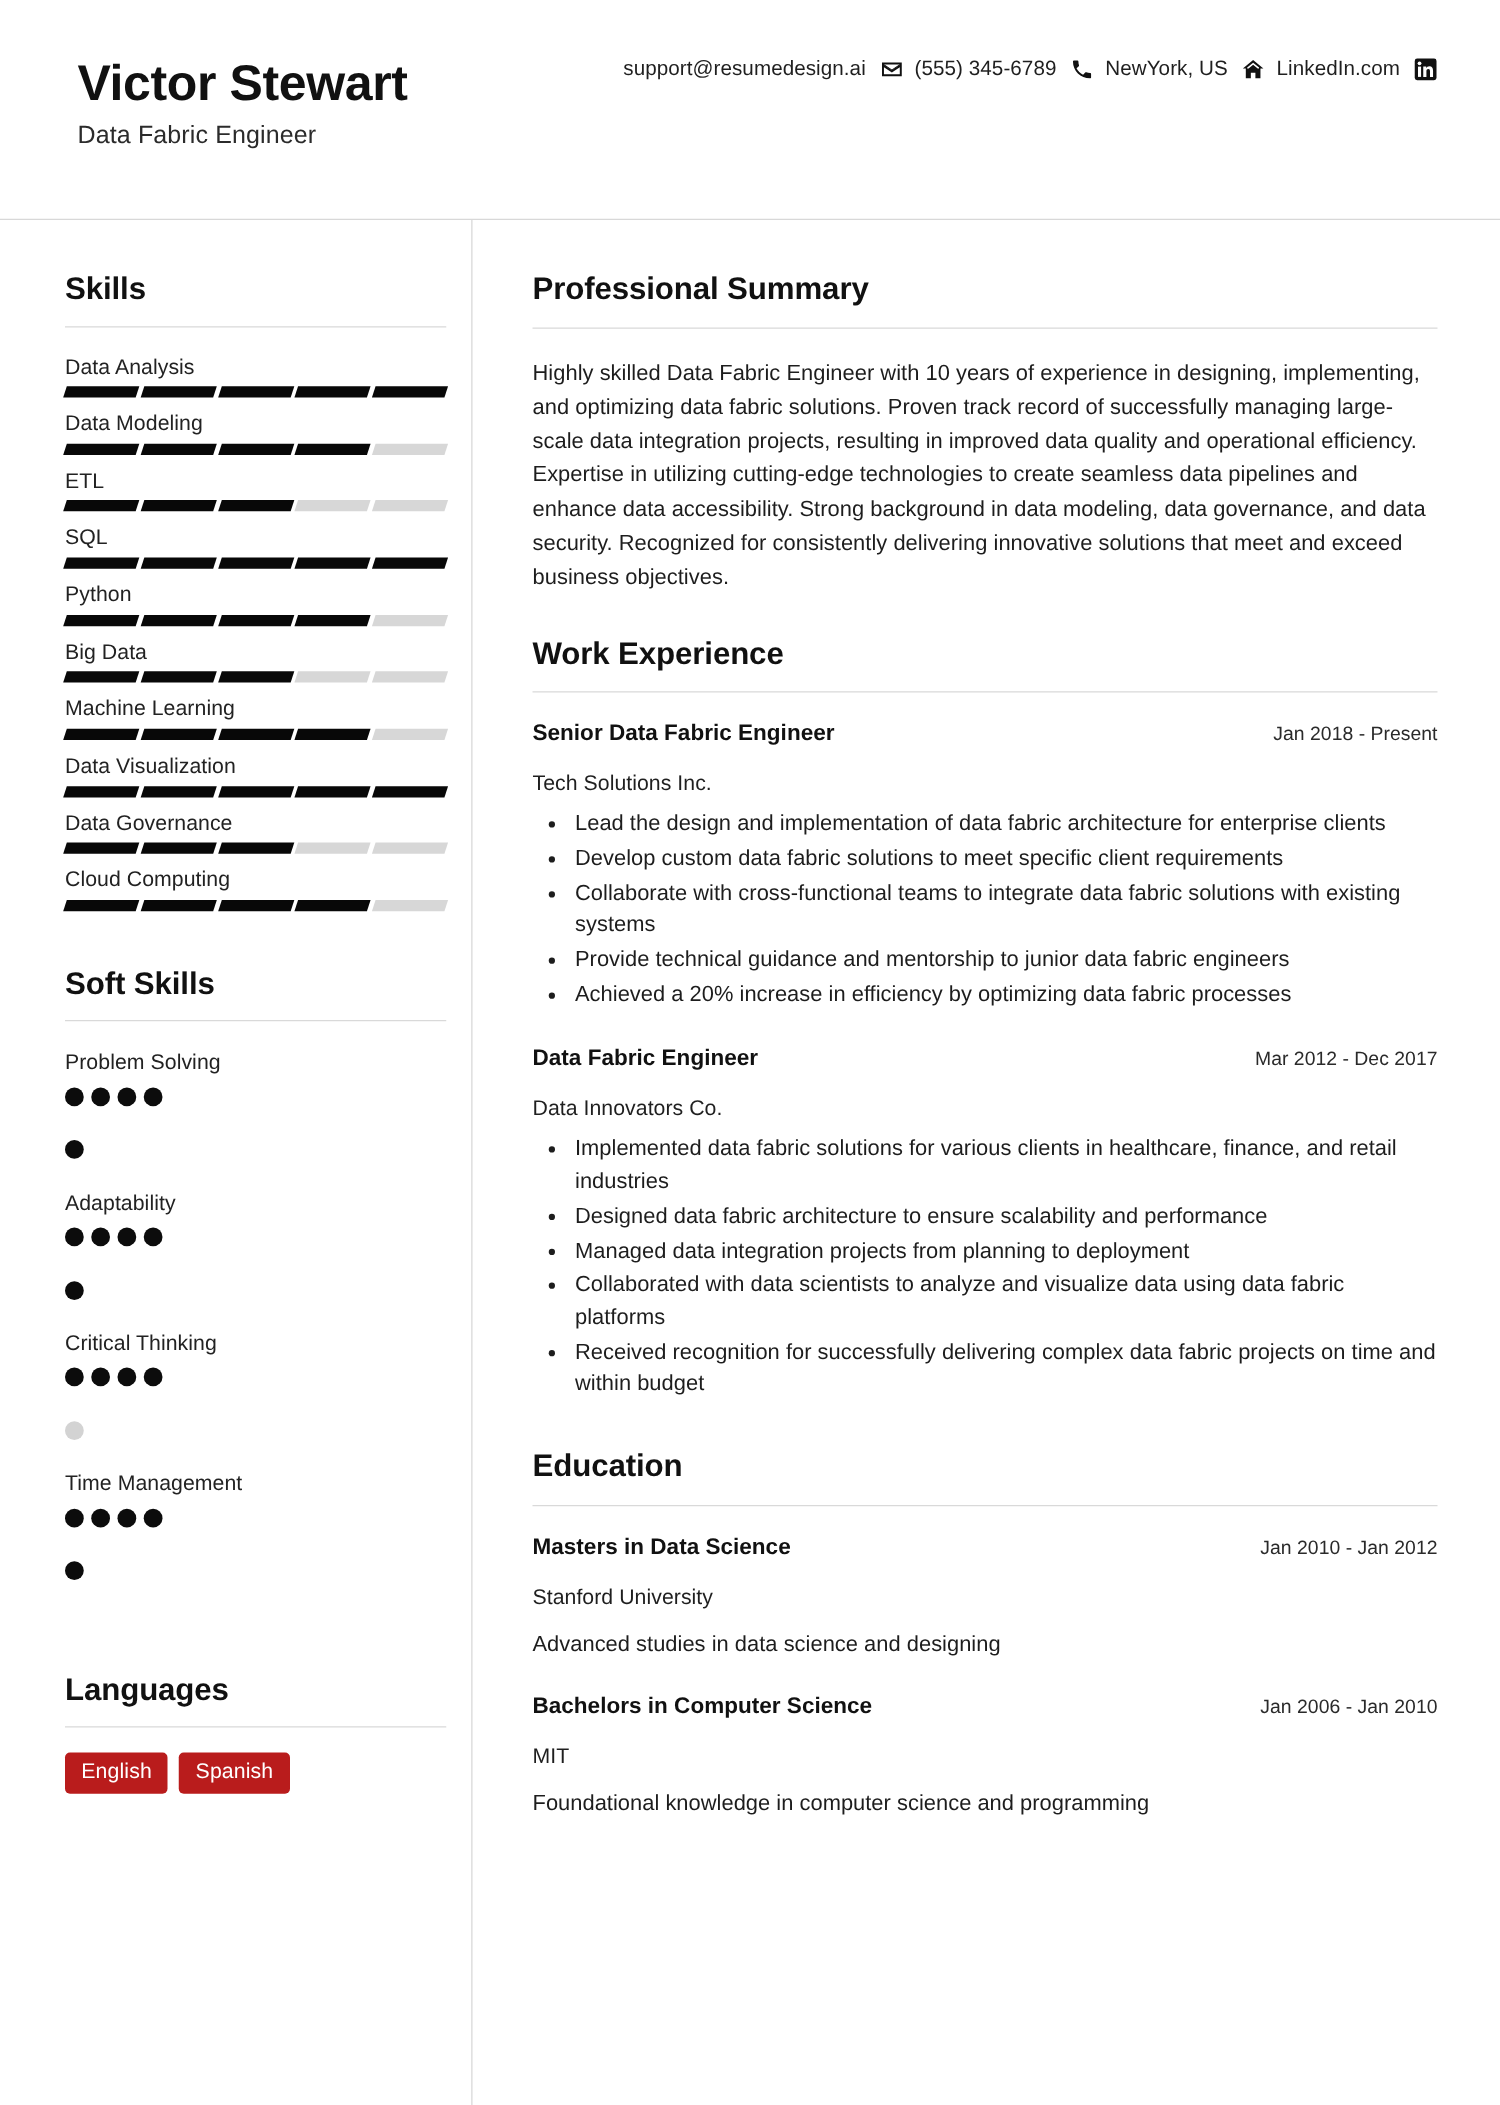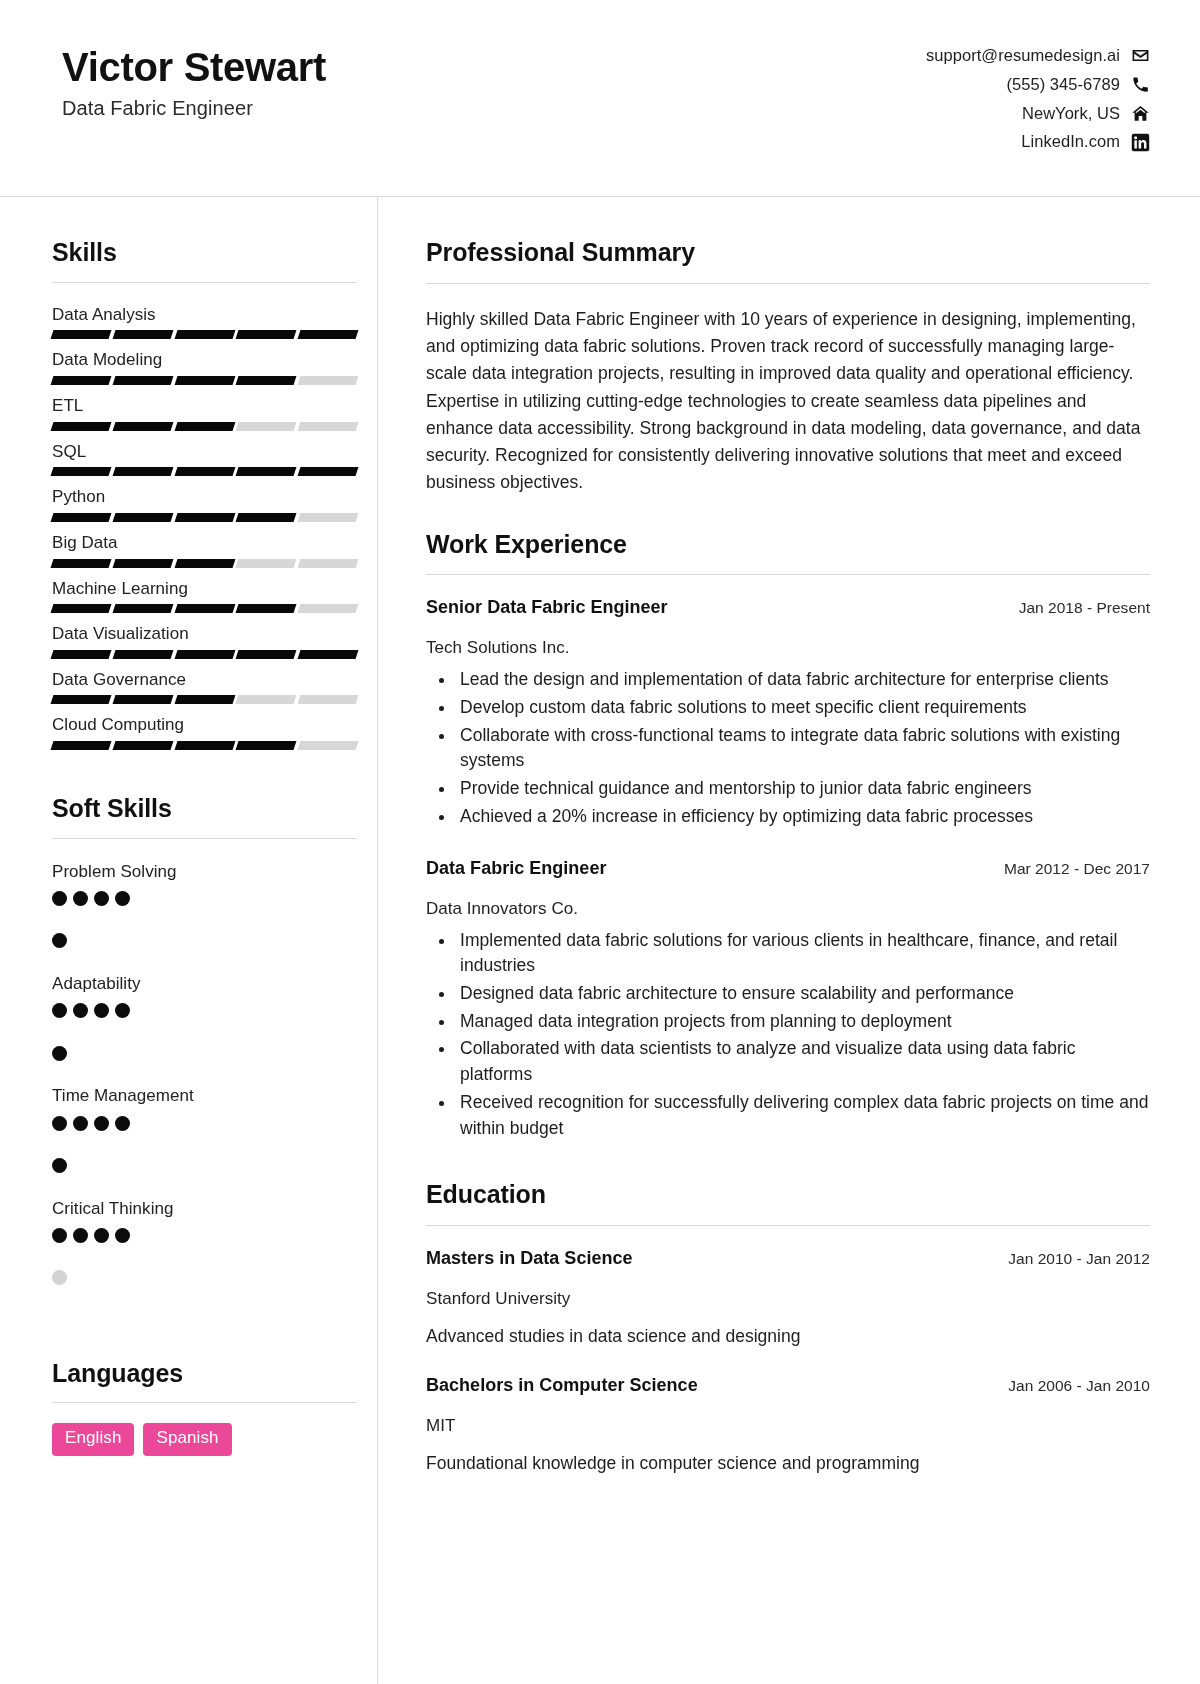--- a/index.html
+++ b/index.html
@@ -39,21 +39,21 @@
   }
   .title {
     font-size: 20px;
     font-weight: 400;
     color: #2b2b2b;
     margin-top: 9px;
     letter-spacing: 0.1px;
   }
   .contacts {
     display: flex;
-    flex-direction: column;
+    flex-direction: row;
     align-items: flex-end;
     gap: 9px;
     padding-top: 6px;
   }
   .contact-row {
     display: flex;
     align-items: center;
     justify-content: flex-end;
     gap: 11px;
     font-size: 16.5px;
@@ -160,21 +160,21 @@
   }
   .dot.on { background: #0c0c0c; }
 
   
   .lang-wrap {
     display: flex;
     flex-wrap: wrap;
     gap: 9px;
   }
   .lang-badge {
-    background: #ec4899;
+    background: #b91c1c;
     color: #ffffff;
     font-size: 17px;
     padding: 5px 13px 7px 13px;
     border-radius: 4px;
     line-height: 1.2;
     letter-spacing: 0.1px;
   }
 
   
   .summary {
@@ -417,37 +417,37 @@
           <div class="soft-name">Adaptability</div>
           <div class="dots">
               <span class="dot on"></span>
               <span class="dot on"></span>
               <span class="dot on"></span>
               <span class="dot on"></span>
               <span class="dot on"></span>
             </div>
         </div>
         <div class="soft-row">
+          <div class="soft-name">Critical Thinking</div>
+          <div class="dots">
+              <span class="dot on"></span>
+              <span class="dot on"></span>
+              <span class="dot on"></span>
+              <span class="dot on"></span>
+              <span class="dot"></span>
+            </div>
+        </div>
+        <div class="soft-row">
           <div class="soft-name">Time Management</div>
           <div class="dots">
               <span class="dot on"></span>
               <span class="dot on"></span>
               <span class="dot on"></span>
               <span class="dot on"></span>
               <span class="dot on"></span>
-            </div>
-        </div>
-        <div class="soft-row">
-          <div class="soft-name">Critical Thinking</div>
-          <div class="dots">
-              <span class="dot on"></span>
-              <span class="dot on"></span>
-              <span class="dot on"></span>
-              <span class="dot on"></span>
-              <span class="dot"></span>
             </div>
         </div>
       </div>
 
       <div style="height:52px"></div>
 
       <div class="sec-title">Languages</div>
       <div class="sec-rule"></div>
 
       <div class="lang-wrap">

